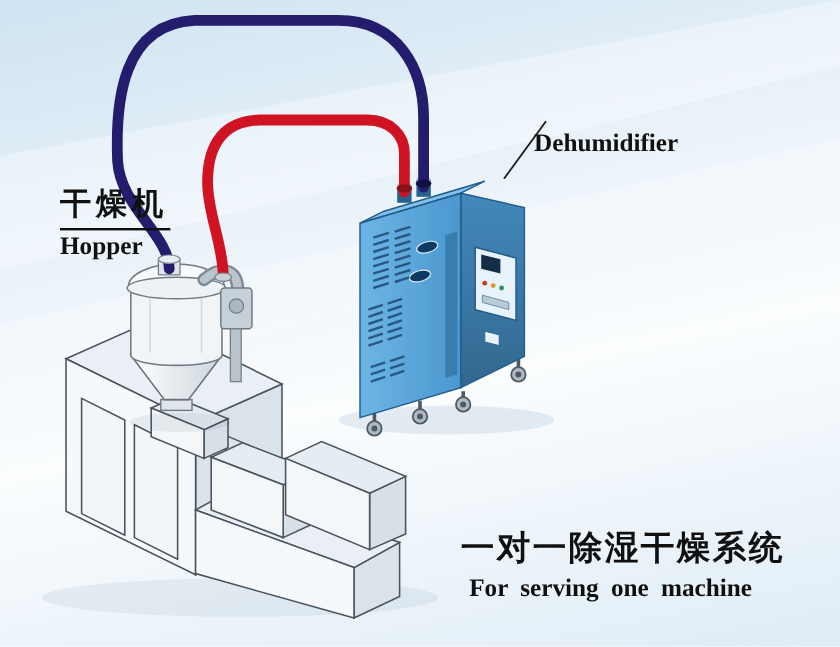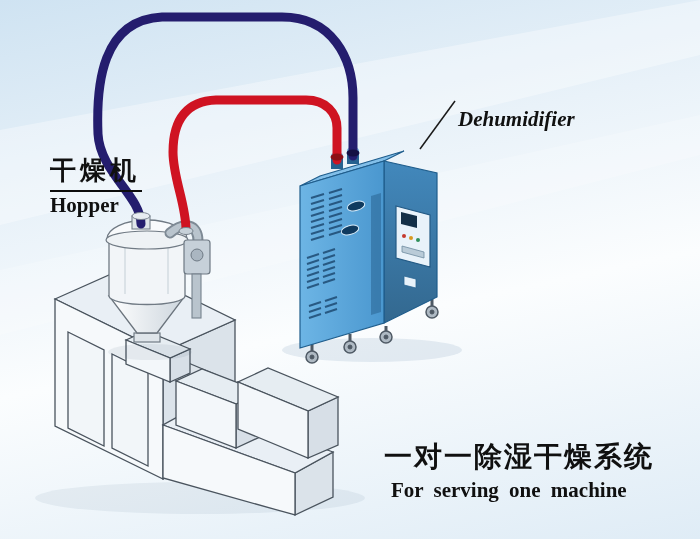--- a/index.html
+++ b/index.html
@@ -154,18 +154,18 @@
   <ellipse cx="337" cy="157" rx="6.5" ry="3.5" fill="#8c1016"></ellipse>
   <ellipse cx="141" cy="216" rx="9" ry="3.5" fill="#e8edf1" stroke="#7c8691" stroke-width="1"></ellipse>
   <ellipse cx="186" cy="231" rx="7" ry="3.5" fill="#c7d1d9" stroke="#76828c" stroke-width="1"></ellipse>
 
   <line x1="455" y1="101" x2="420" y2="149" stroke="#1a1a1a" stroke-width="1.5"></line>
 </svg>
 
 <div class="lbl lbl-zh" style="left:50px;top:156px;">干燥机</div>
 <div class="lbl lbl-en" style="left:50px;top:193px;">Hopper</div>
 
-<div class="lbl lbl-en" style="left:458px;top:107px;font-style:italic;">Dehumidifier</div>
+<div class="lbl lbl-en" style="left:445px;top:107px;">Dehumidifier</div>
 
 <div class="lbl caption-zh" style="left:384px;top:441px;">一对一除湿干燥系统</div>
 <div class="lbl caption-en" style="left:391px;top:478px;">For serving one machine</div>
 
 </div>
 
 </body></html>

